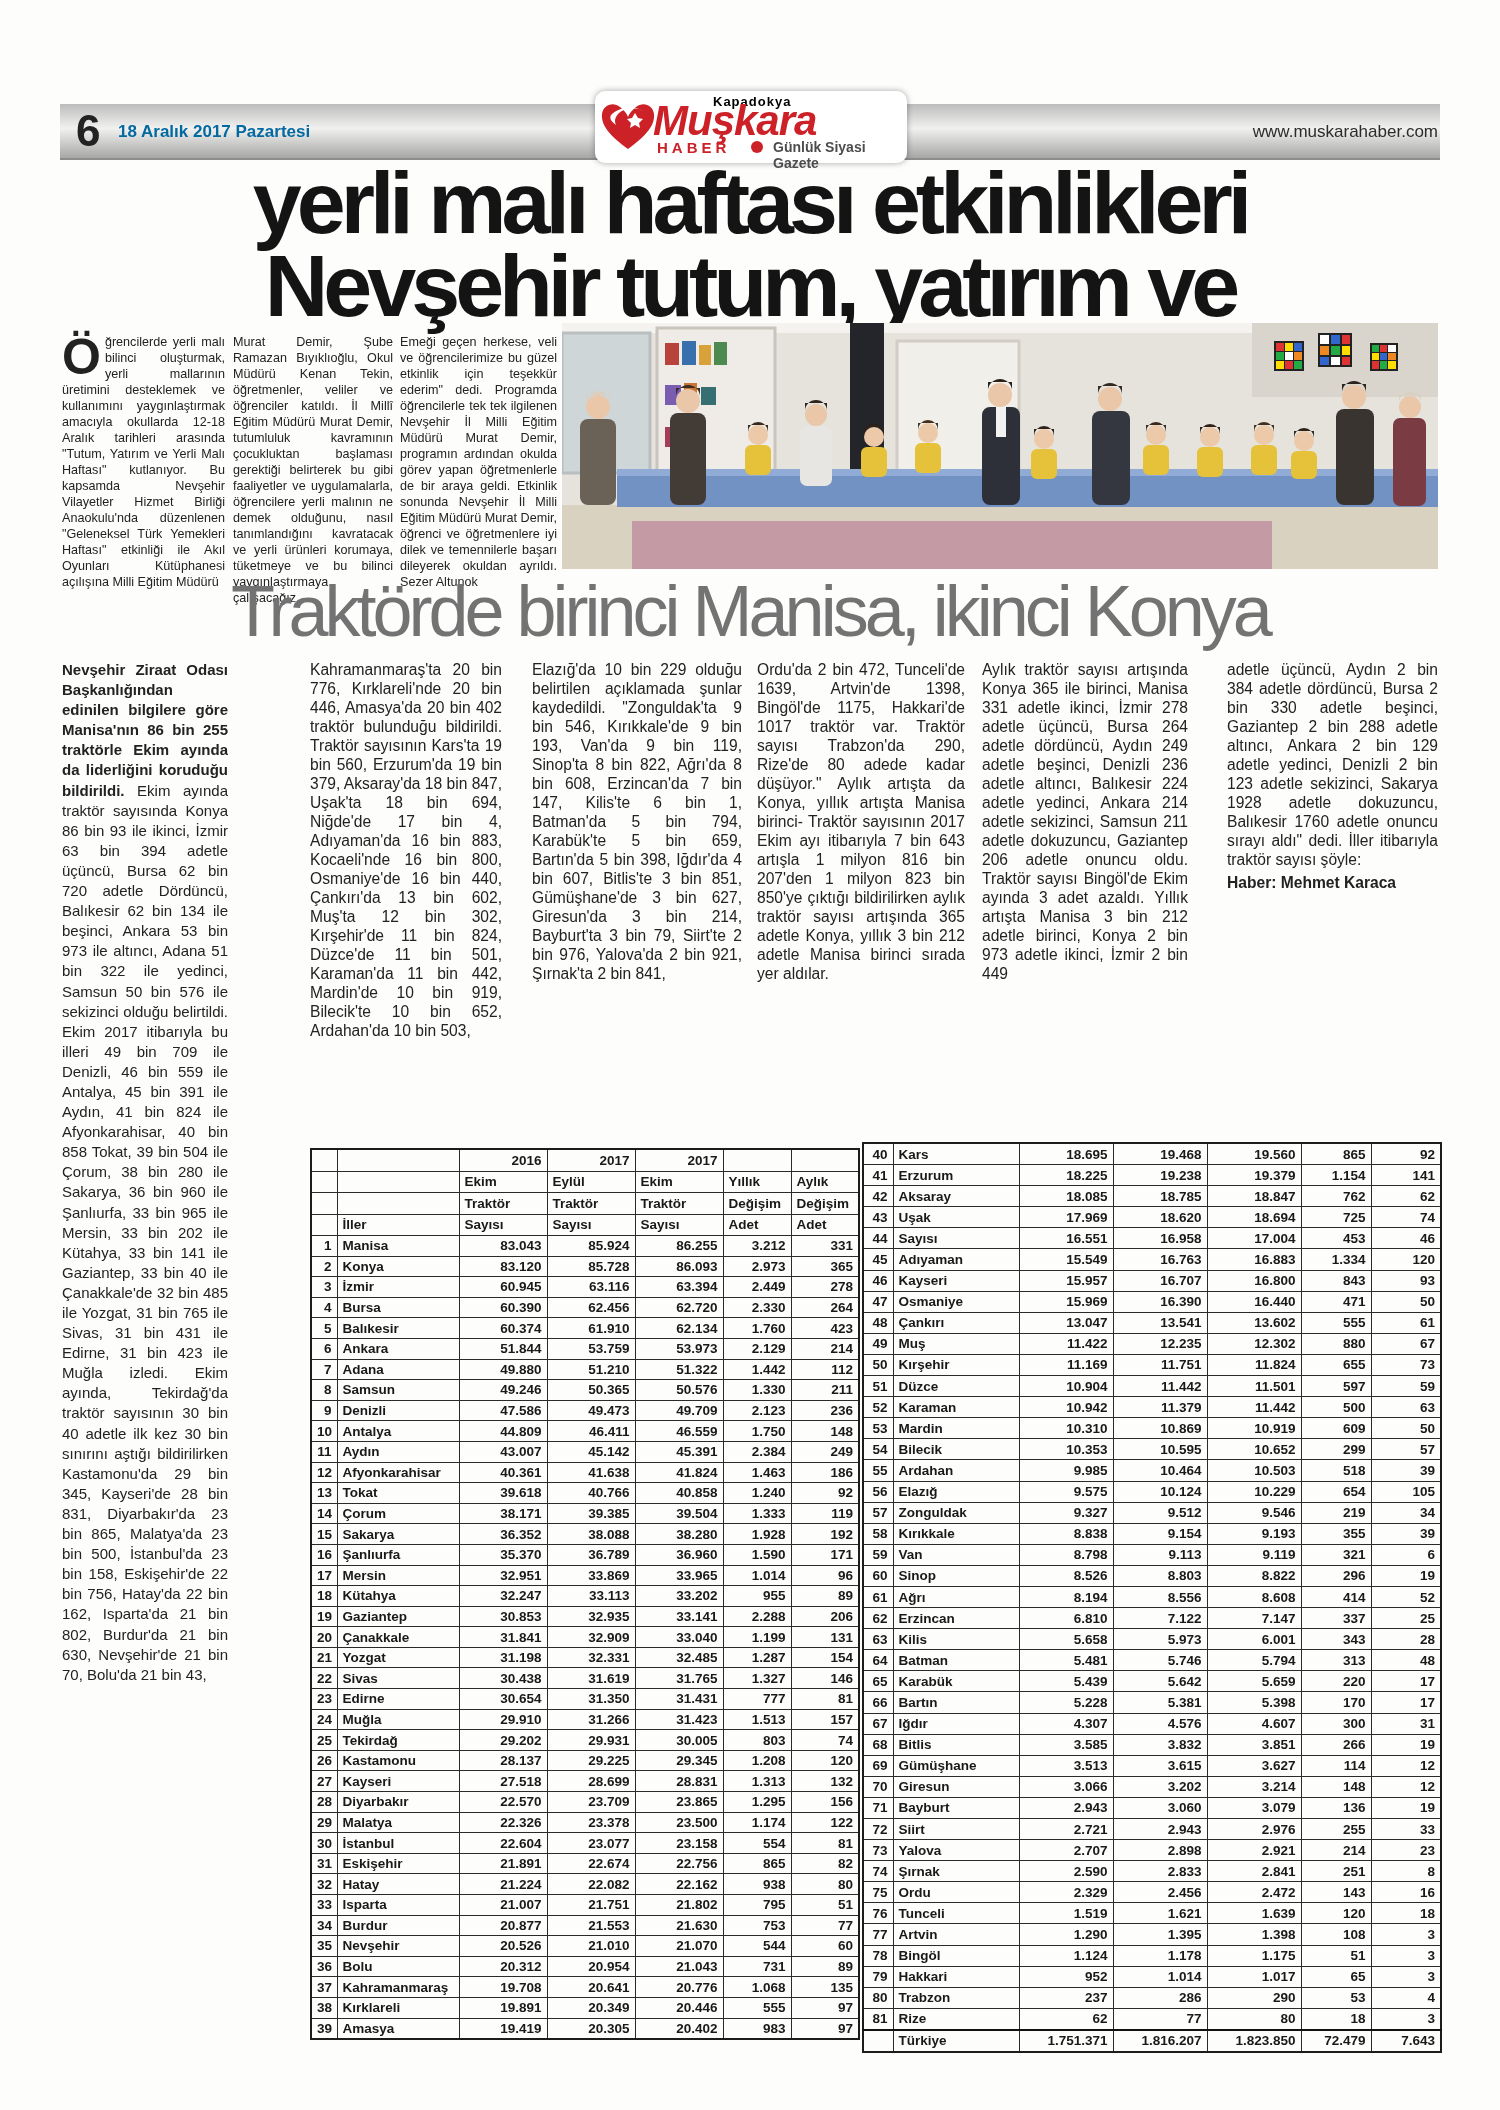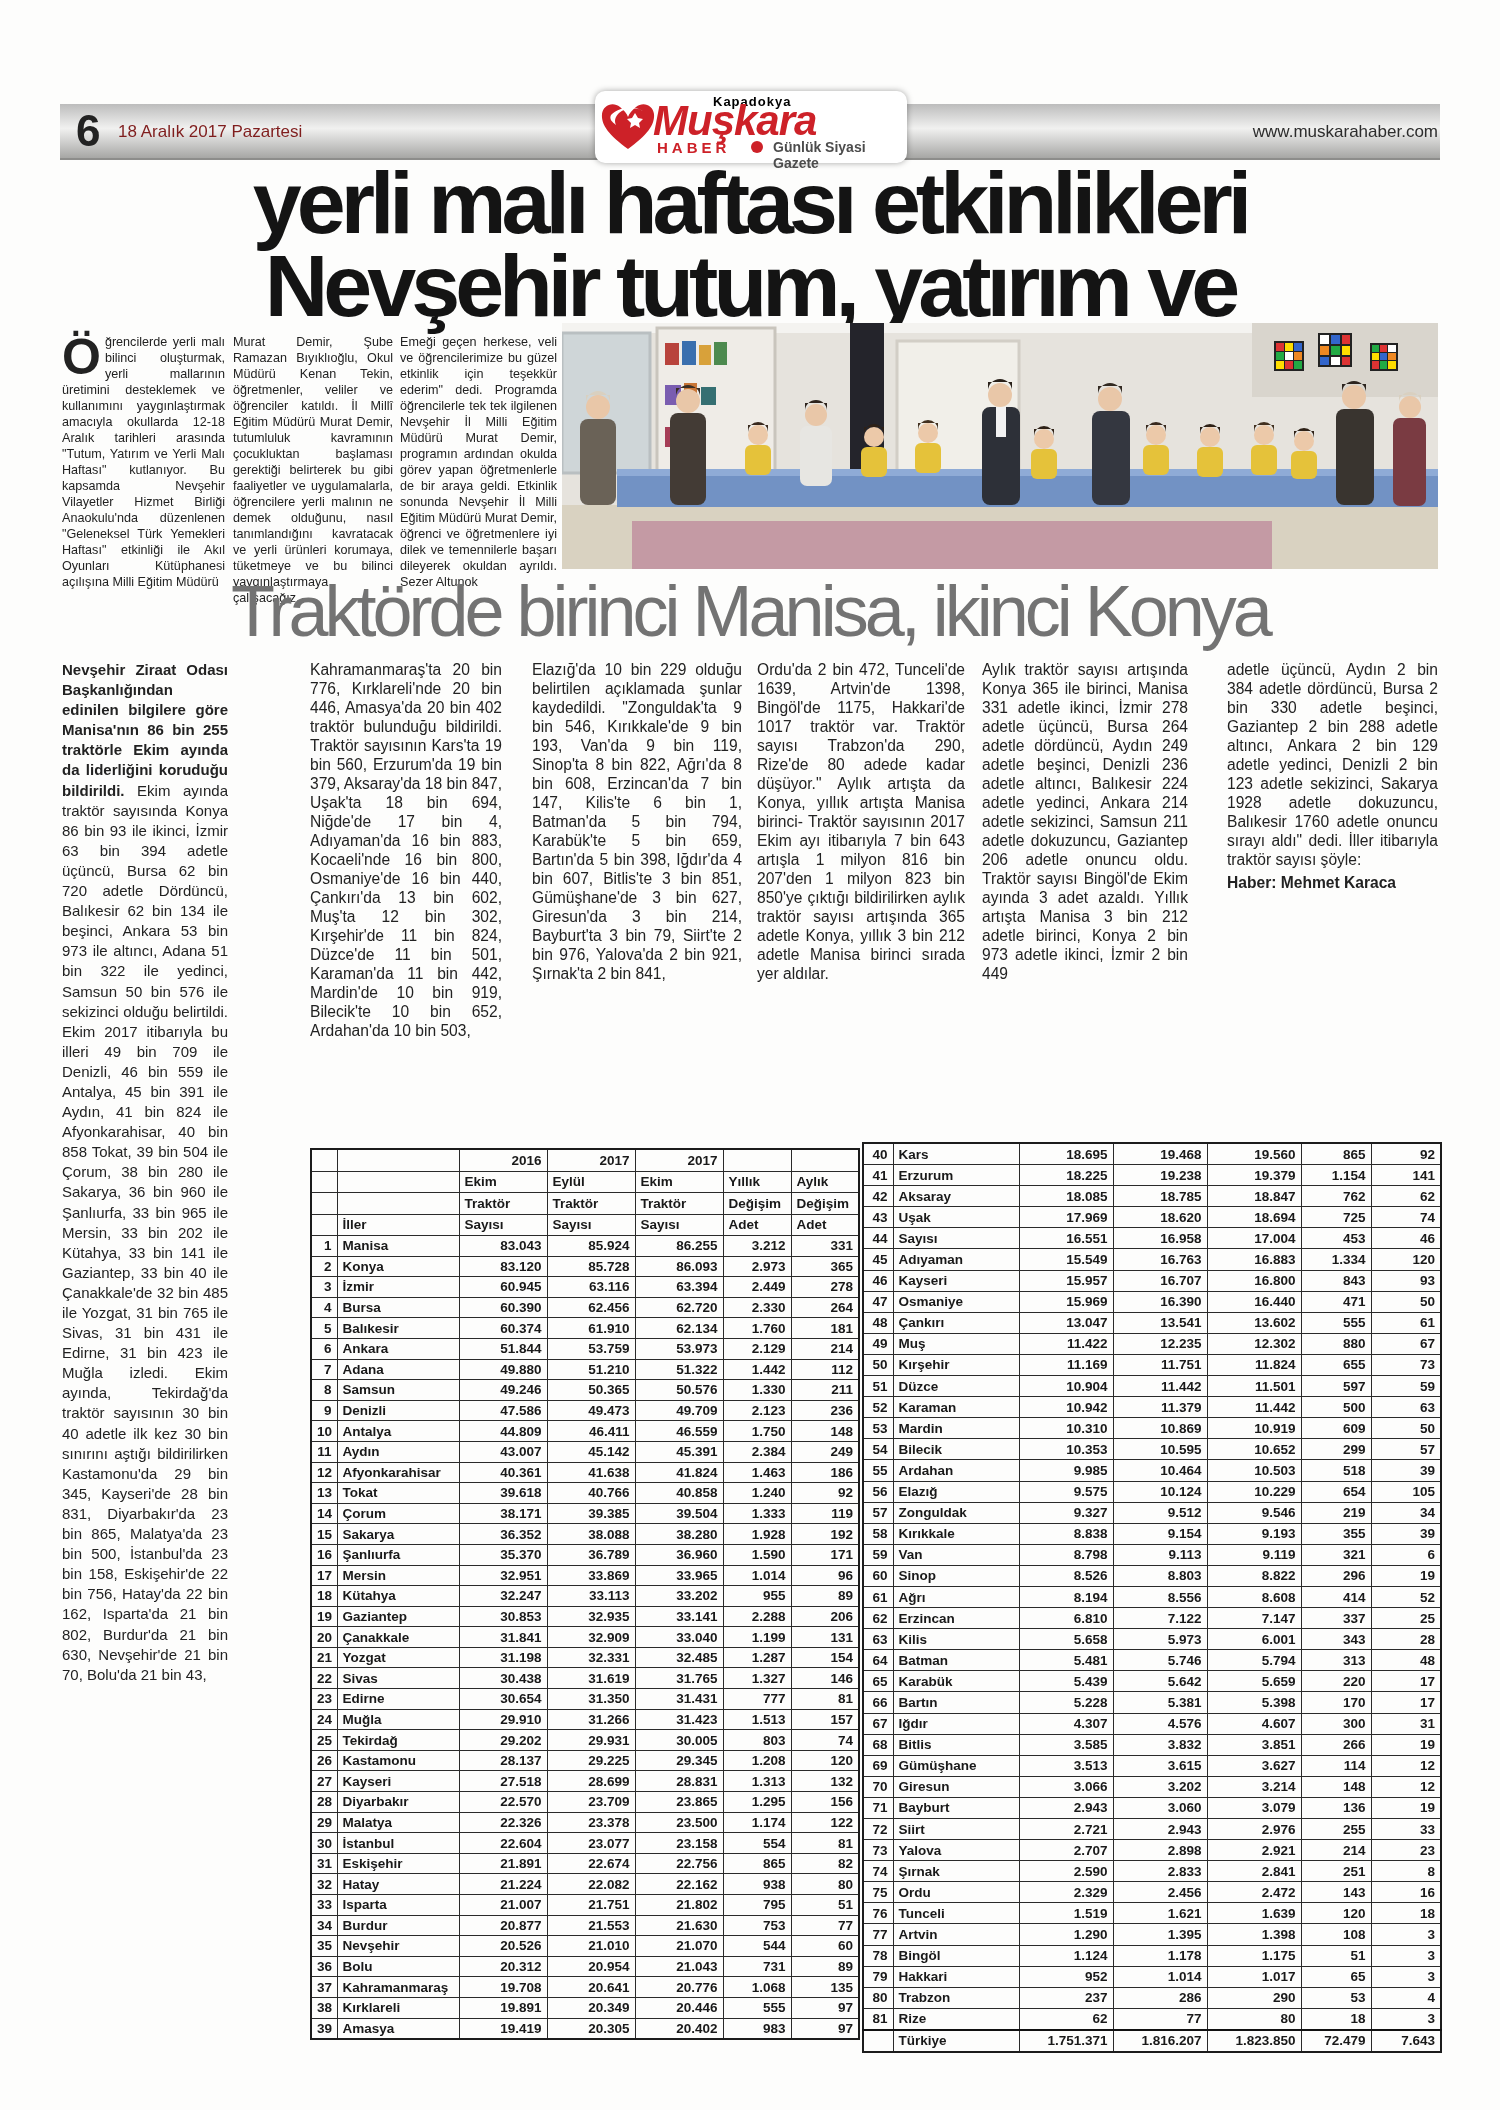--- a/index.html
+++ b/index.html
@@ -5,21 +5,21 @@
   html,body{margin:0;padding:0;background:#ffffff;}
   .page{position:relative;width:1500px;height:2110px;background:#fdfdfc;overflow:hidden;
         font-family:"Liberation Sans",sans-serif;color:#1e1e1e;}
   .abs{position:absolute;}
 
   
   .band{left:60px;top:104px;width:1380px;height:54px;
         background:linear-gradient(to bottom,#bcbcbc 0%,#f1f1f0 45%,#a7a7a5 100%);
         border-bottom:2px solid #8d8d8b;}
   .pageno{left:76px;top:106px;font-size:44px;font-weight:bold;color:#222;}
-  .dateline{left:118px;top:122px;font-size:17px;color:#7f1d1d;}
+  .dateline{left:118px;top:122px;font-size:17px;color:#0369a1;font-weight:bold;}
   .site{right:62px;top:122px;font-size:17px;color:#2c2c2c;position:absolute;}
 
   
   .logobox{left:595px;top:91px;width:312px;height:72px;background:#ffffff;border-radius:10px;
            box-shadow:0 0 6px rgba(0,0,0,.35);}
   .logo-kapadokya{left:118px;top:3px;font-size:13px;font-weight:bold;color:#000000;letter-spacing:1px;}
   .logo-name{left:58px;top:6px;font-size:42px;font-weight:800;font-style:italic;color:#cd2128;letter-spacing:-1px;}
   .logo-haber{left:62px;top:48px;font-size:15px;font-weight:800;color:#cd2128;letter-spacing:4px;}
   .logo-dot{left:156px;top:50px;width:12px;height:12px;border-radius:50%;background:#cd2128;}
   .logo-tagline{left:178px;top:48px;font-size:14px;font-weight:bold;color:#4c4c4c;}
@@ -345,21 +345,21 @@
           <td class="c5">2.330</td>
           <td class="c6">264</td>
         </tr>
         <tr>
           <td class="c0">5</td>
           <td class="c1">Balıkesir</td>
           <td class="c2">60.374</td>
           <td class="c3">61.910</td>
           <td class="c4">62.134</td>
           <td class="c5">1.760</td>
-          <td class="c6">181</td>
+          <td class="c6">423</td>
         </tr>
         <tr>
           <td class="c0">6</td>
           <td class="c1">Ankara</td>
           <td class="c2">51.844</td>
           <td class="c3">53.759</td>
           <td class="c4">53.973</td>
           <td class="c5">2.129</td>
           <td class="c6">214</td>
         </tr>

